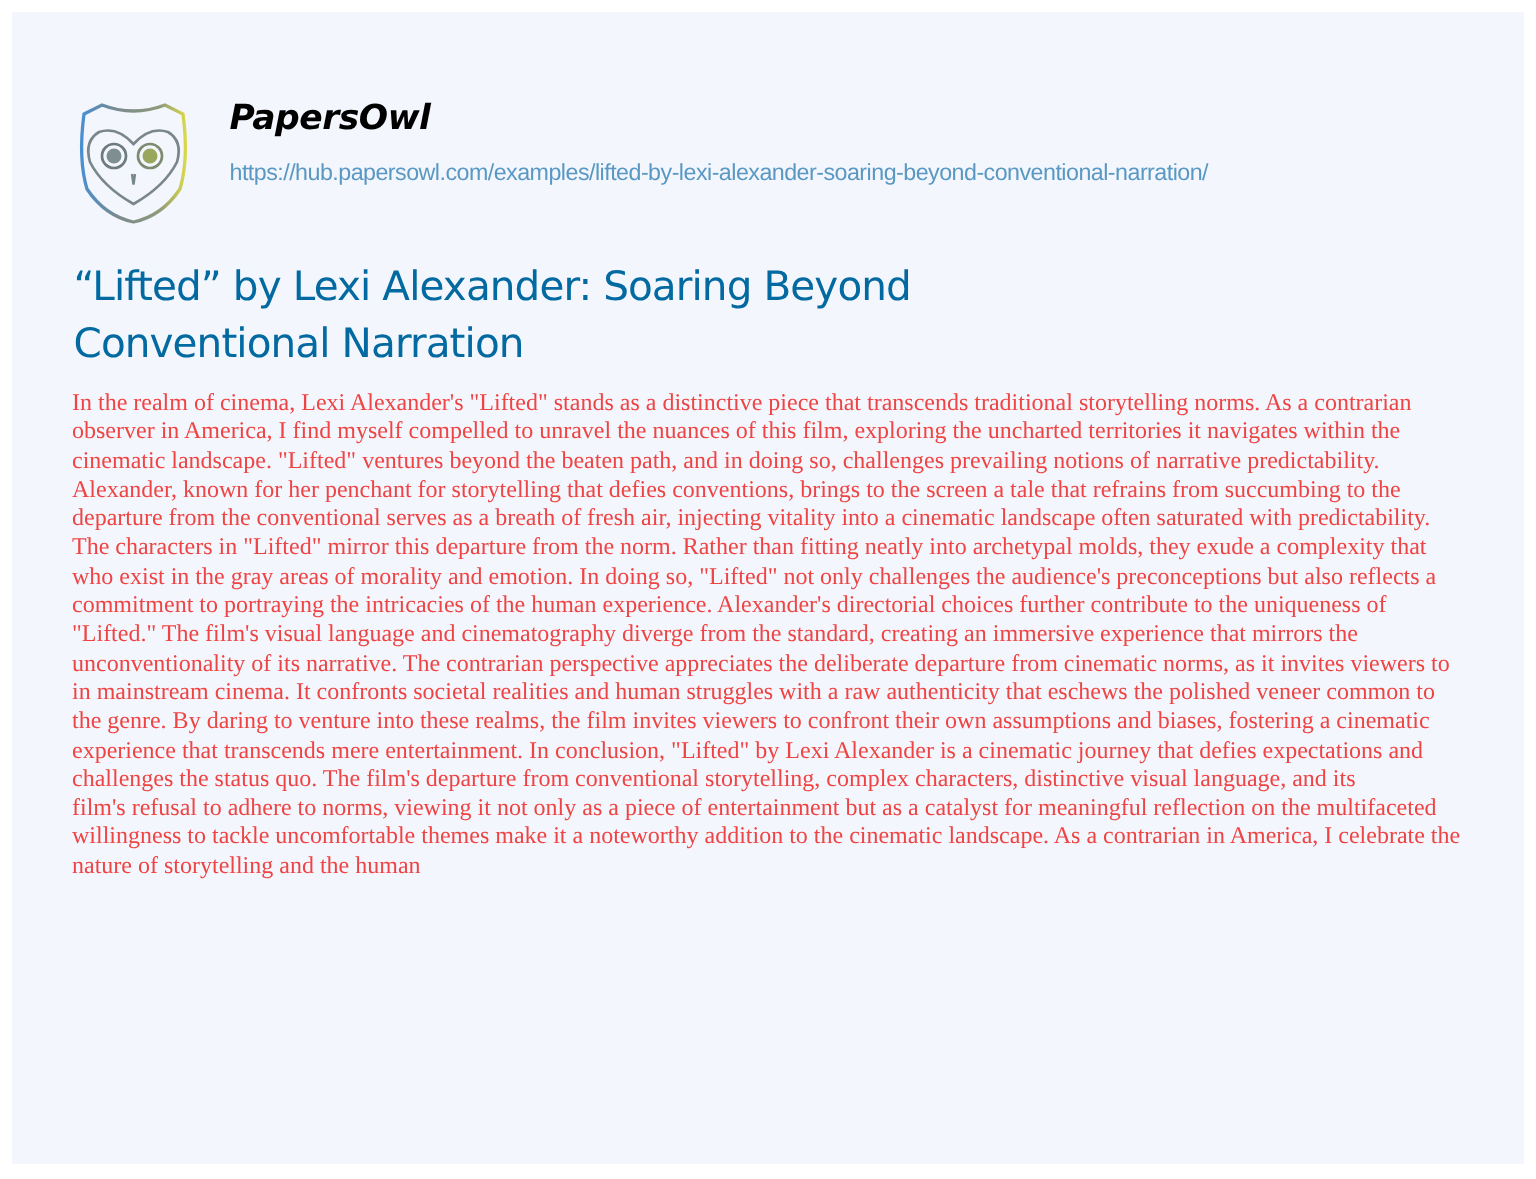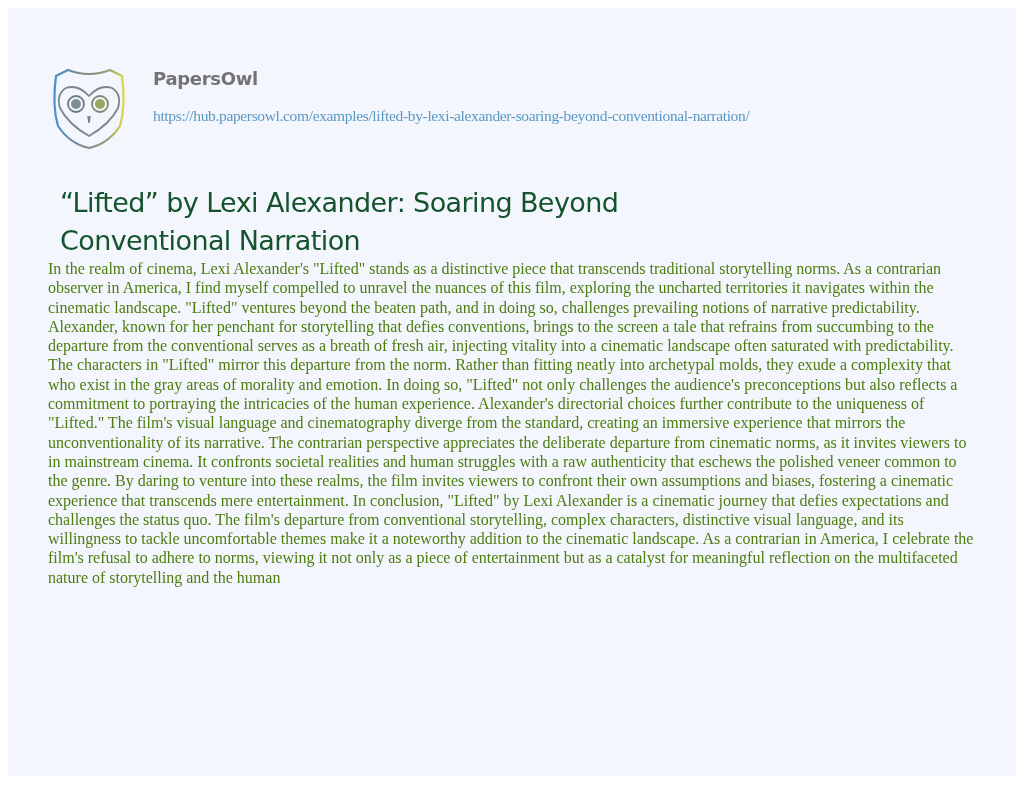--- a/index.html
+++ b/index.html
@@ -11,39 +11,39 @@
   .panel {
     position: absolute; left: 8px; top: 8px; width: 1008px; height: 768px;
     background: #f3f6fc;
   }
   .logo {
     position: absolute; left: 50px; top: 66px; width: 78px; height: 84px;
   }
   .brand {
     position: absolute; left: 153px; top: 62px;
     font-family: "DejaVu Sans", sans-serif; font-weight: bold;
-    font-size: 18px; color: #737373; letter-spacing: -0.3px;
-    line-height: 34px; white-space: nowrap;
+    font-size: 23px; color: #000000; letter-spacing: -0.3px;
+    line-height: 34px; white-space: nowrap; font-style: italic;
   }
   .url {
     position: absolute; left: 153px; top: 103px; width: 780px;
-    font-family: Liberation Serif, serif; font-size: 15.5px;
+    font-family: Liberation Sans, sans-serif; font-size: 15.5px;
     color: #5a98c4; line-height: 26px; text-decoration: none;
     letter-spacing: -0.35px;
   }
   .title {
     position: absolute; left: 48px; top: 172px; width: 640px;
     font-family: "DejaVu Sans", sans-serif; font-weight: normal;
-    font-size: 27px; color: #14532d; line-height: 38px;
-    letter-spacing: -0.6px; margin: 12px;
+    font-size: 27px; color: #0369a1; line-height: 38px;
+    letter-spacing: -0.6px; margin: 1px;
   }
   .body-text {
     position: absolute; left: 48px; top: 259px; width: 960px;
     font-family: "Liberation Serif", serif; font-size: 16px;
-    color: #4d7c0f; line-height: 19.3px;
+    color: #ef4444; line-height: 19.3px;
   }
   .body-line { display: block; white-space: nowrap; }
 </style>
 </head>
 <body>
 
 <div class="panel"></div>
 
 <svg class="logo" viewBox="0 0 78 84" xmlns="http://www.w3.org/2000/svg">
   <defs>
@@ -76,16 +76,16 @@
   <span class="body-line">departure from the conventional serves as a breath of fresh air, injecting vitality into a cinematic landscape often saturated with predictability.</span>
   <span class="body-line">The characters in "Lifted" mirror this departure from the norm. Rather than fitting neatly into archetypal molds, they exude a complexity that</span>
   <span class="body-line">who exist in the gray areas of morality and emotion. In doing so, "Lifted" not only challenges the audience's preconceptions but also reflects a</span>
   <span class="body-line">commitment to portraying the intricacies of the human experience. Alexander's directorial choices further contribute to the uniqueness of</span>
   <span class="body-line">"Lifted." The film's visual language and cinematography diverge from the standard, creating an immersive experience that mirrors the</span>
   <span class="body-line">unconventionality of its narrative. The contrarian perspective appreciates the deliberate departure from cinematic norms, as it invites viewers to</span>
   <span class="body-line">in mainstream cinema. It confronts societal realities and human struggles with a raw authenticity that eschews the polished veneer common to</span>
   <span class="body-line">the genre. By daring to venture into these realms, the film invites viewers to confront their own assumptions and biases, fostering a cinematic</span>
   <span class="body-line">experience that transcends mere entertainment. In conclusion, "Lifted" by Lexi Alexander is a cinematic journey that defies expectations and</span>
   <span class="body-line">challenges the status quo. The film's departure from conventional storytelling, complex characters, distinctive visual language, and its</span>
+  <span class="body-line">film's refusal to adhere to norms, viewing it not only as a piece of entertainment but as a catalyst for meaningful reflection on the multifaceted</span>
   <span class="body-line">willingness to tackle uncomfortable themes make it a noteworthy addition to the cinematic landscape. As a contrarian in America, I celebrate the</span>
-  <span class="body-line">film's refusal to adhere to norms, viewing it not only as a piece of entertainment but as a catalyst for meaningful reflection on the multifaceted</span>
   <span class="body-line">nature of storytelling and the human</span>
 </div>
 
 </body></html>

